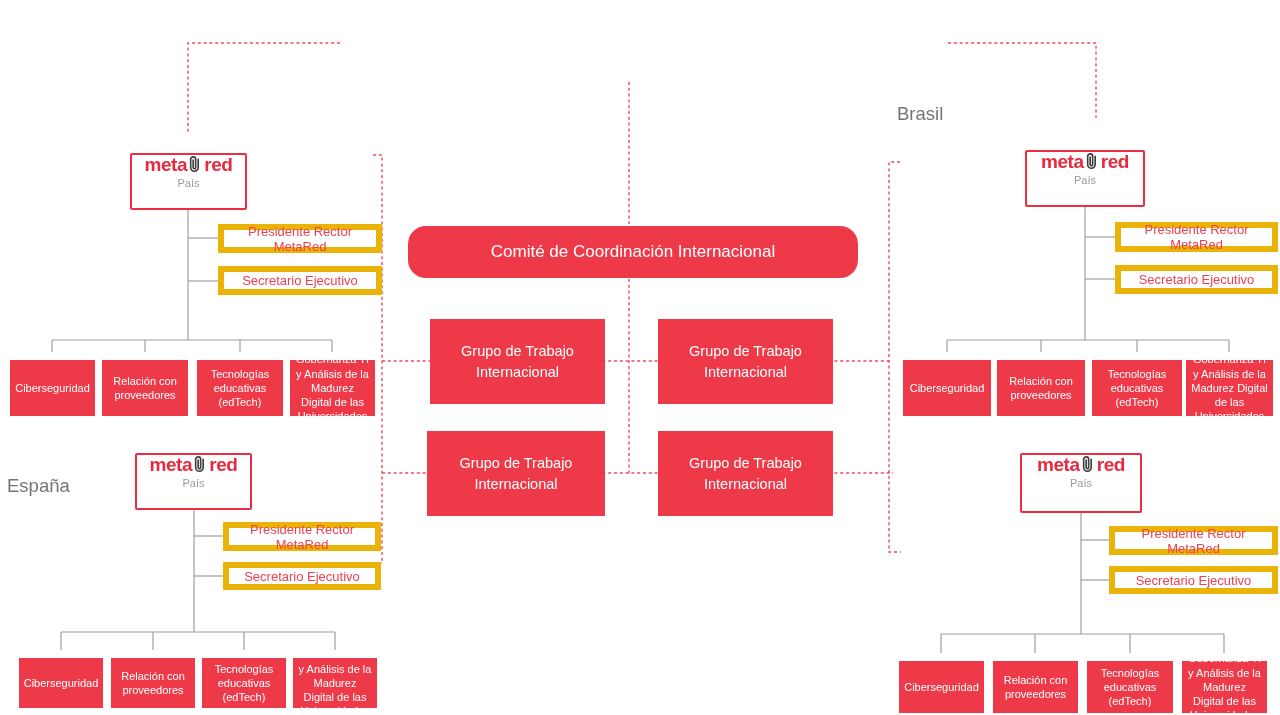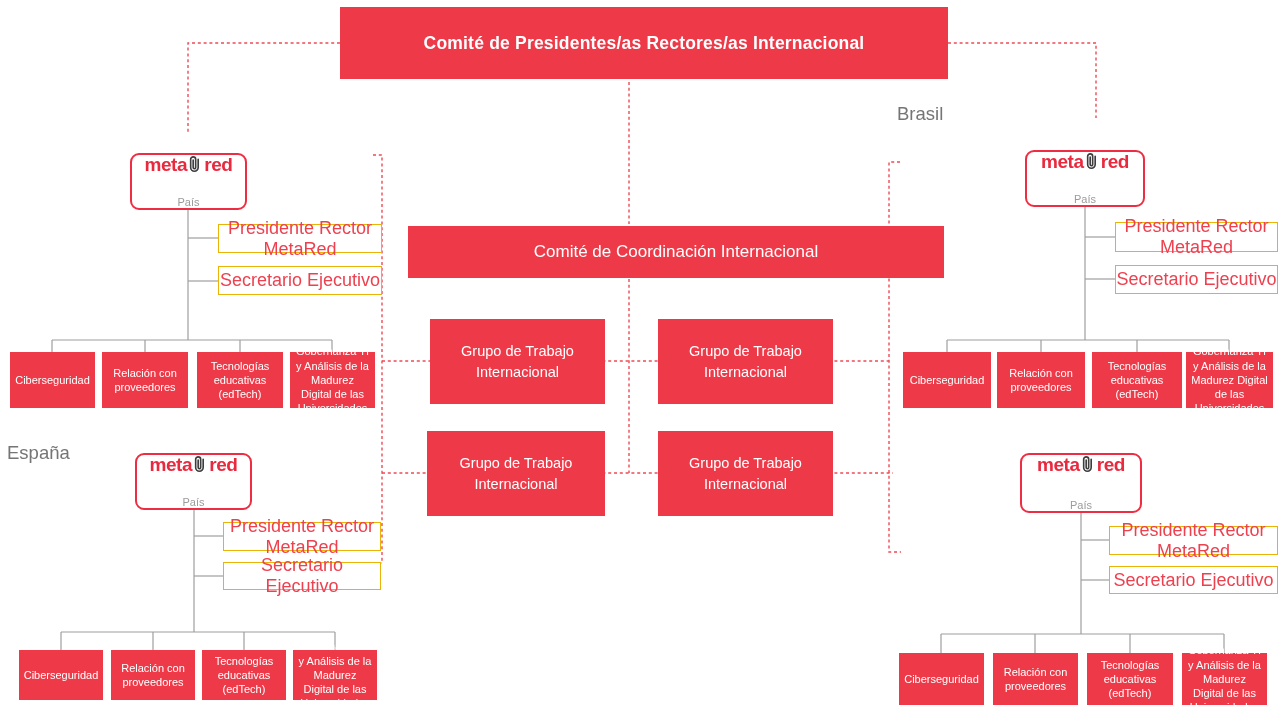--- a/index.html
+++ b/index.html
@@ -9,29 +9,29 @@
   }
   .abs{position:absolute;box-sizing:border-box;}
   #lines{position:absolute;left:0;top:0;width:1280px;height:715px;}
   .redbox{
     background:#EE3A48;color:#ffffff;display:flex;align-items:center;
     justify-content:center;text-align:center;
   }
   .banner{font-weight:bold;font-size:17.5px;letter-spacing:.2px;}
   .coord{font-size:17px;}
   .grupo{font-size:14.5px;line-height:1.4;padding:0 18px;}
-  .area{font-size:11px;line-height:1.3;padding:2px 5px;}
+  .area{font-size:11px;line-height:1.3;padding:2px 5px;margin-top:8px;}
   .rolebox{
-    background:#ffffff;border:1px solid #eab308;color:#ee4150;font-size:18px;
+    background:#ffffff;border:6px solid #eab308;color:#ee4150;font-size:13px;
     display:flex;align-items:center;justify-content:center;text-align:center;
   }
   .region-label{color:#757575;font-size:18.5px;line-height:1.4;}
   .logo-box{
-    background:#ffffff;border:2.5px solid #EE2D42;border-radius:9px;
-    display:flex;flex-direction:column;align-items:center;justify-content:space-between;
+    background:#ffffff;border:2.5px solid #EE2D42;border-radius:2px;
+    display:flex;flex-direction:column;align-items:center;justify-content:flex-start;
   }
   .logo-line{display:flex;align-items:center;line-height:1;}
   .logo-text{font-weight:bold;font-size:19px;color:#E9293E;letter-spacing:-0.4px;}
   .clip-icon{display:inline-block;transform:rotate(-45deg);margin:0 1px;}
   .pais{font-size:11px;color:#9b9b9b;margin-top:3px;}
 </style>
 </head>
 <body>
 
 <div id="canvas">
@@ -87,23 +87,22 @@
       <path d="M948,43 H1096 V118"></path>
       <path d="M629,82 V224"></path>
       <path d="M629,279 V473"></path>
       <path d="M382,361 H889"></path>
       <path d="M382,473 H893"></path>
       <path d="M373,155 H382 V563 H362"></path>
       <path d="M900,162 H889 V552 H901"></path>
     </g>
   </svg>
 
-  <div class="abs redbox banner" style="left:340px;top:7px;width:608px;height:72px;">Comité de Presidentes/as Rectores/as Internacional</div>
 
-  <div class="abs redbox coord" style="left:408px;top:226px;width:536px;height:52px;">Comité de Coordinación Internacional</div>
+  <div class="abs redbox coord" style="left:408px;top:226px;width:450px;height:52px;border-radius:18px;">Comité de Coordinación Internacional</div>
 
   <div class="abs redbox grupo" style="left:430px;top:319px;width:175px;height:85px;">Grupo de Trabajo Internacional</div>
   <div class="abs redbox grupo" style="left:658px;top:319px;width:175px;height:85px;">Grupo de Trabajo Internacional</div>
   <div class="abs redbox grupo" style="left:427px;top:431px;width:178px;height:85px;">Grupo de Trabajo Internacional</div>
   <div class="abs redbox grupo" style="left:658px;top:431px;width:175px;height:85px;">Grupo de Trabajo Internacional</div>
 
 
   <div class="abs logo-box" style="left:130px;top:153px;width:117px;height:57px;">
     <div class="logo-line">
       <span class="logo-text">meta</span>
@@ -141,21 +140,21 @@
   </div>
 
   <div class="abs rolebox" style="left:1115px;top:222px;width:163px;height:30px;">Presidente Rector MetaRed</div>
   <div class="abs rolebox" style="left:1115px;top:265px;width:163px;height:29px;">Secretario Ejecutivo</div>
 
   <div class="abs redbox area" style="left:903px;top:352px;width:88px;height:56px;">Ciberseguridad</div>
   <div class="abs redbox area" style="left:997px;top:352px;width:88px;height:56px;">Relación con proveedores</div>
   <div class="abs redbox area" style="left:1092px;top:352px;width:90px;height:56px;">Tecnologías educativas (edTech)</div>
   <div class="abs redbox area" style="left:1186px;top:352px;width:87px;height:56px;">Gobernanza TI y Análisis de la Madurez Digital de las Universidades</div>
 
-  <div class="abs region-label" style="left:7px;top:440px;width:160px;">España</div>
+  <div class="abs region-label" style="left:7px;top:473px;width:160px;">España</div>
 
   <div class="abs logo-box" style="left:135px;top:453px;width:117px;height:57px;">
     <div class="logo-line">
       <span class="logo-text">meta</span>
       <span class="clip-icon">
         <svg width="15" height="15" viewBox="0 0 24 24" fill="none" stroke="#3d3d3d" stroke-width="2.6" stroke-linecap="round">
           <path d="M21.4 11.05l-9.19 9.19a6 6 0 0 1-8.49-8.49l9.19-9.19a4 4 0 0 1 5.66 5.66l-9.2 9.19a2 2 0 0 1-2.83-2.83l8.49-8.48"></path>
         </svg>
       </span>
       <span class="logo-text">red</span>

